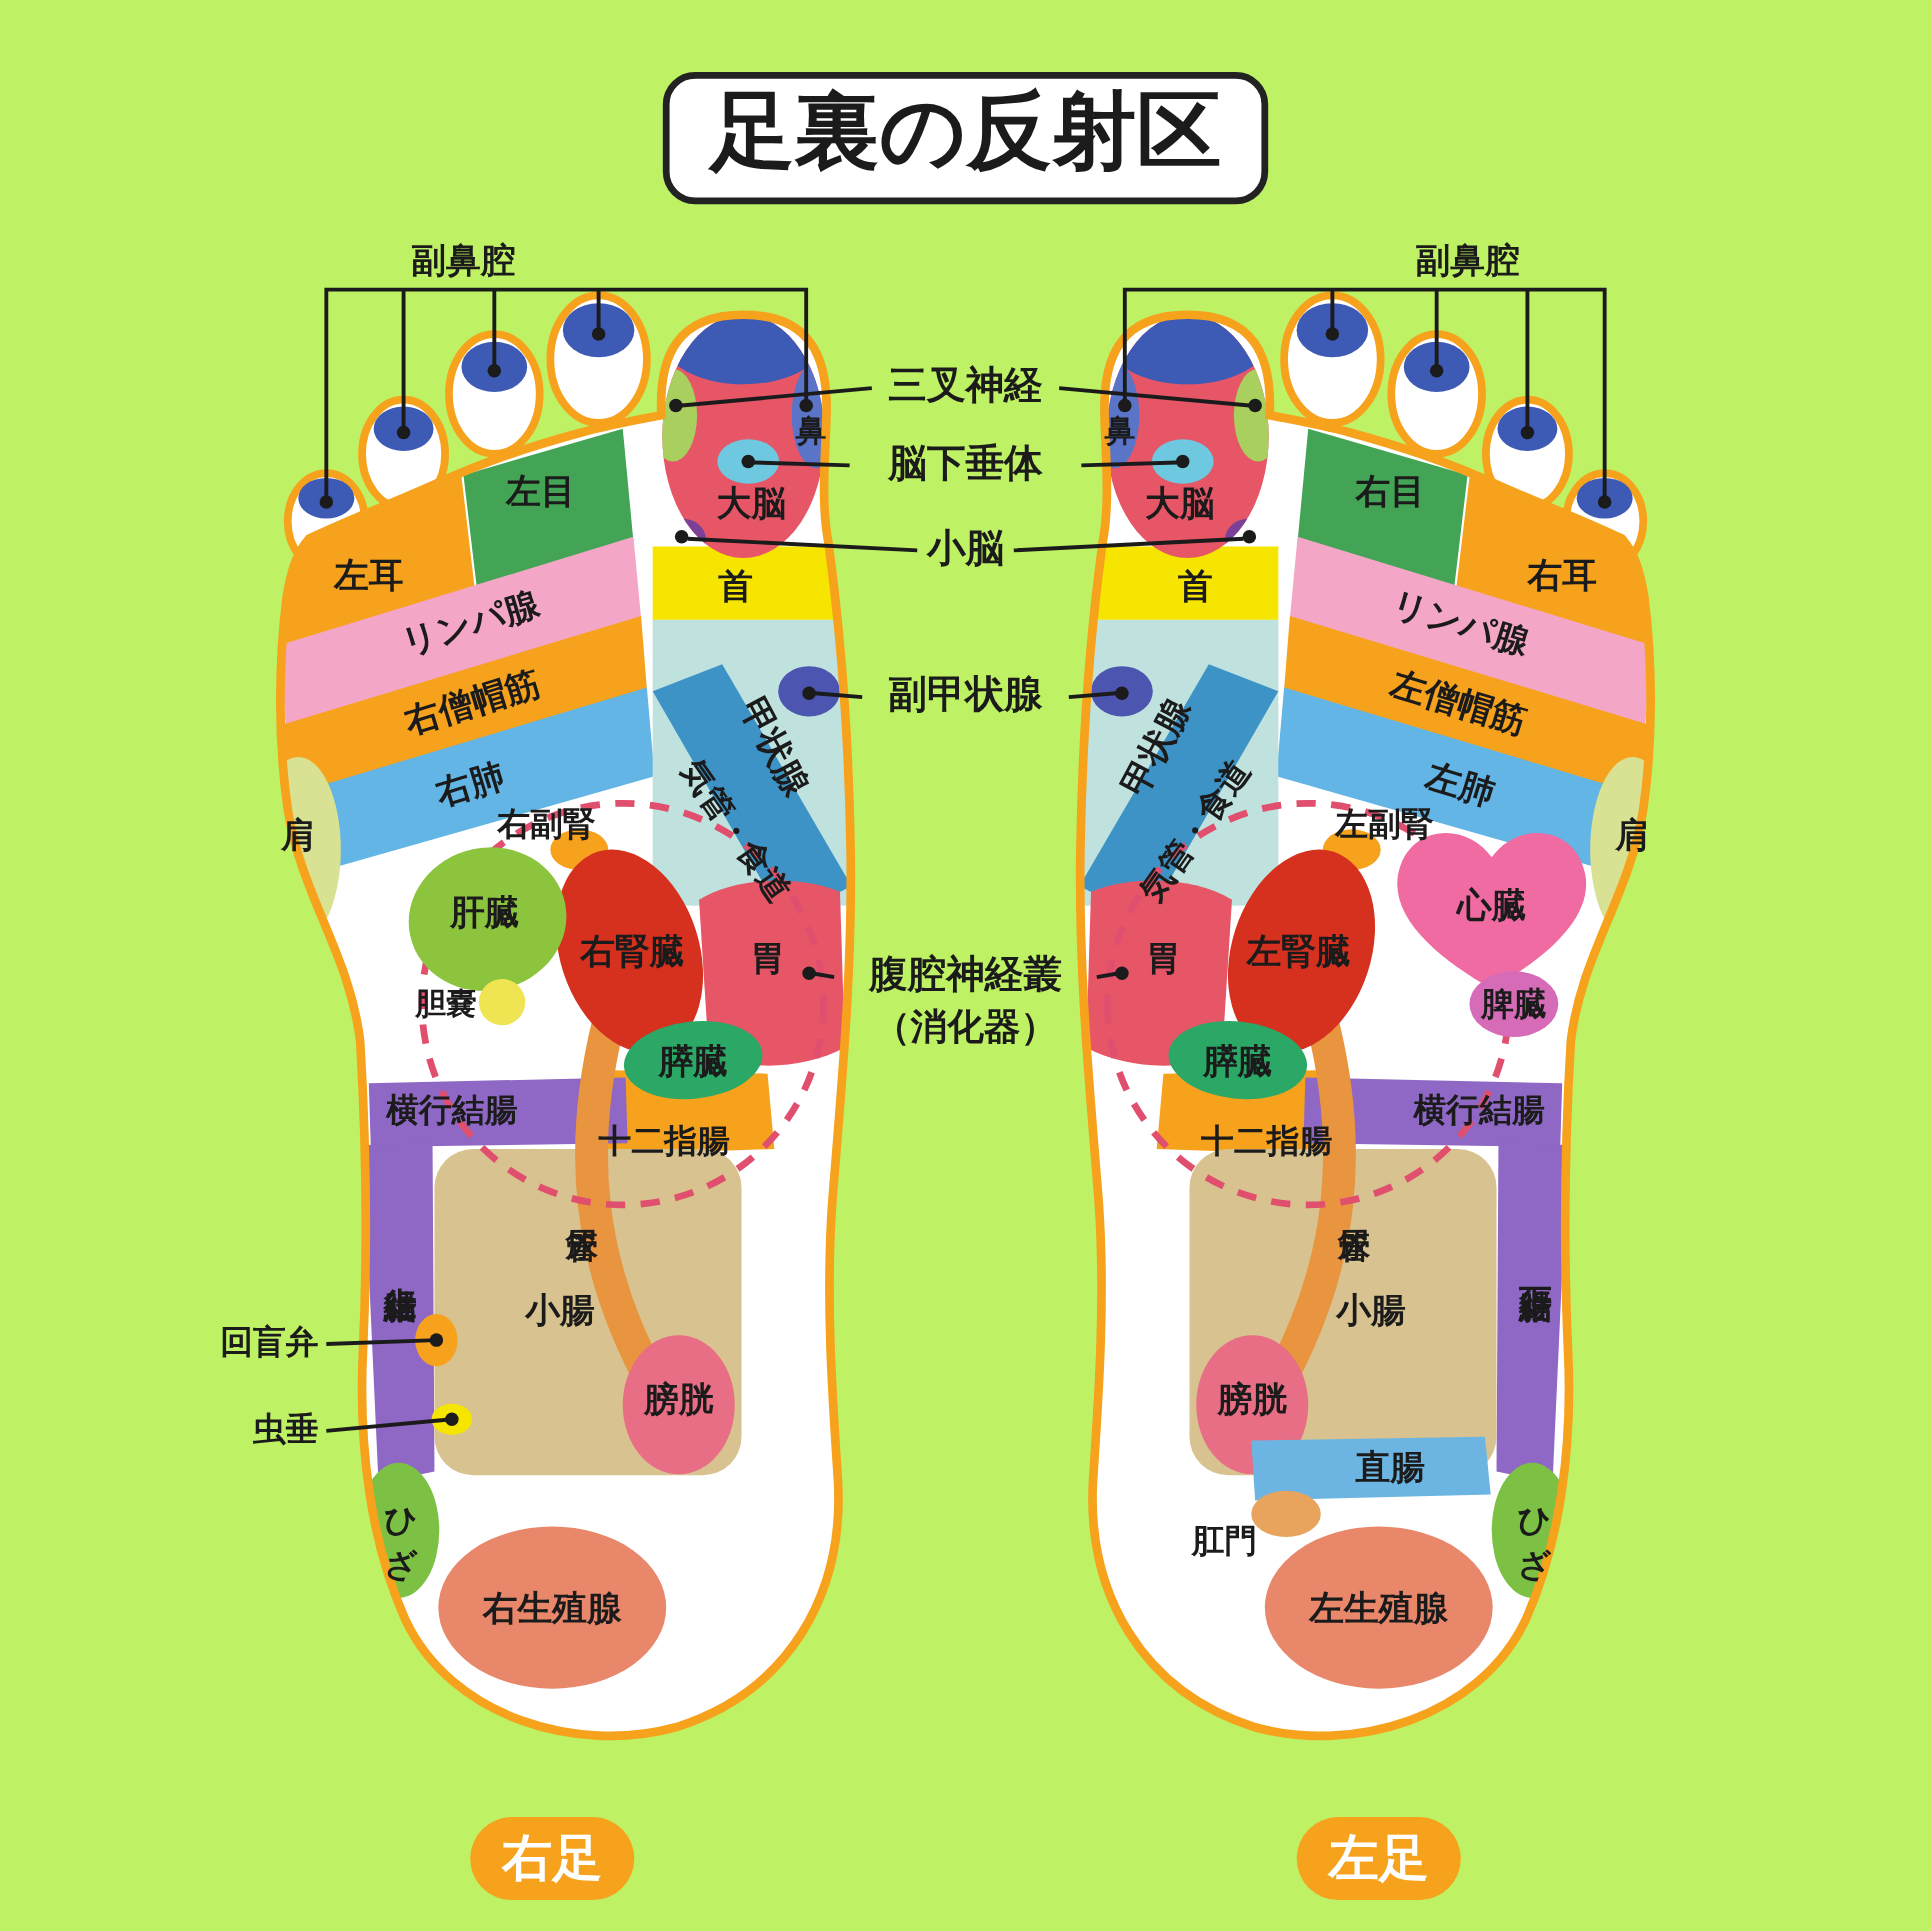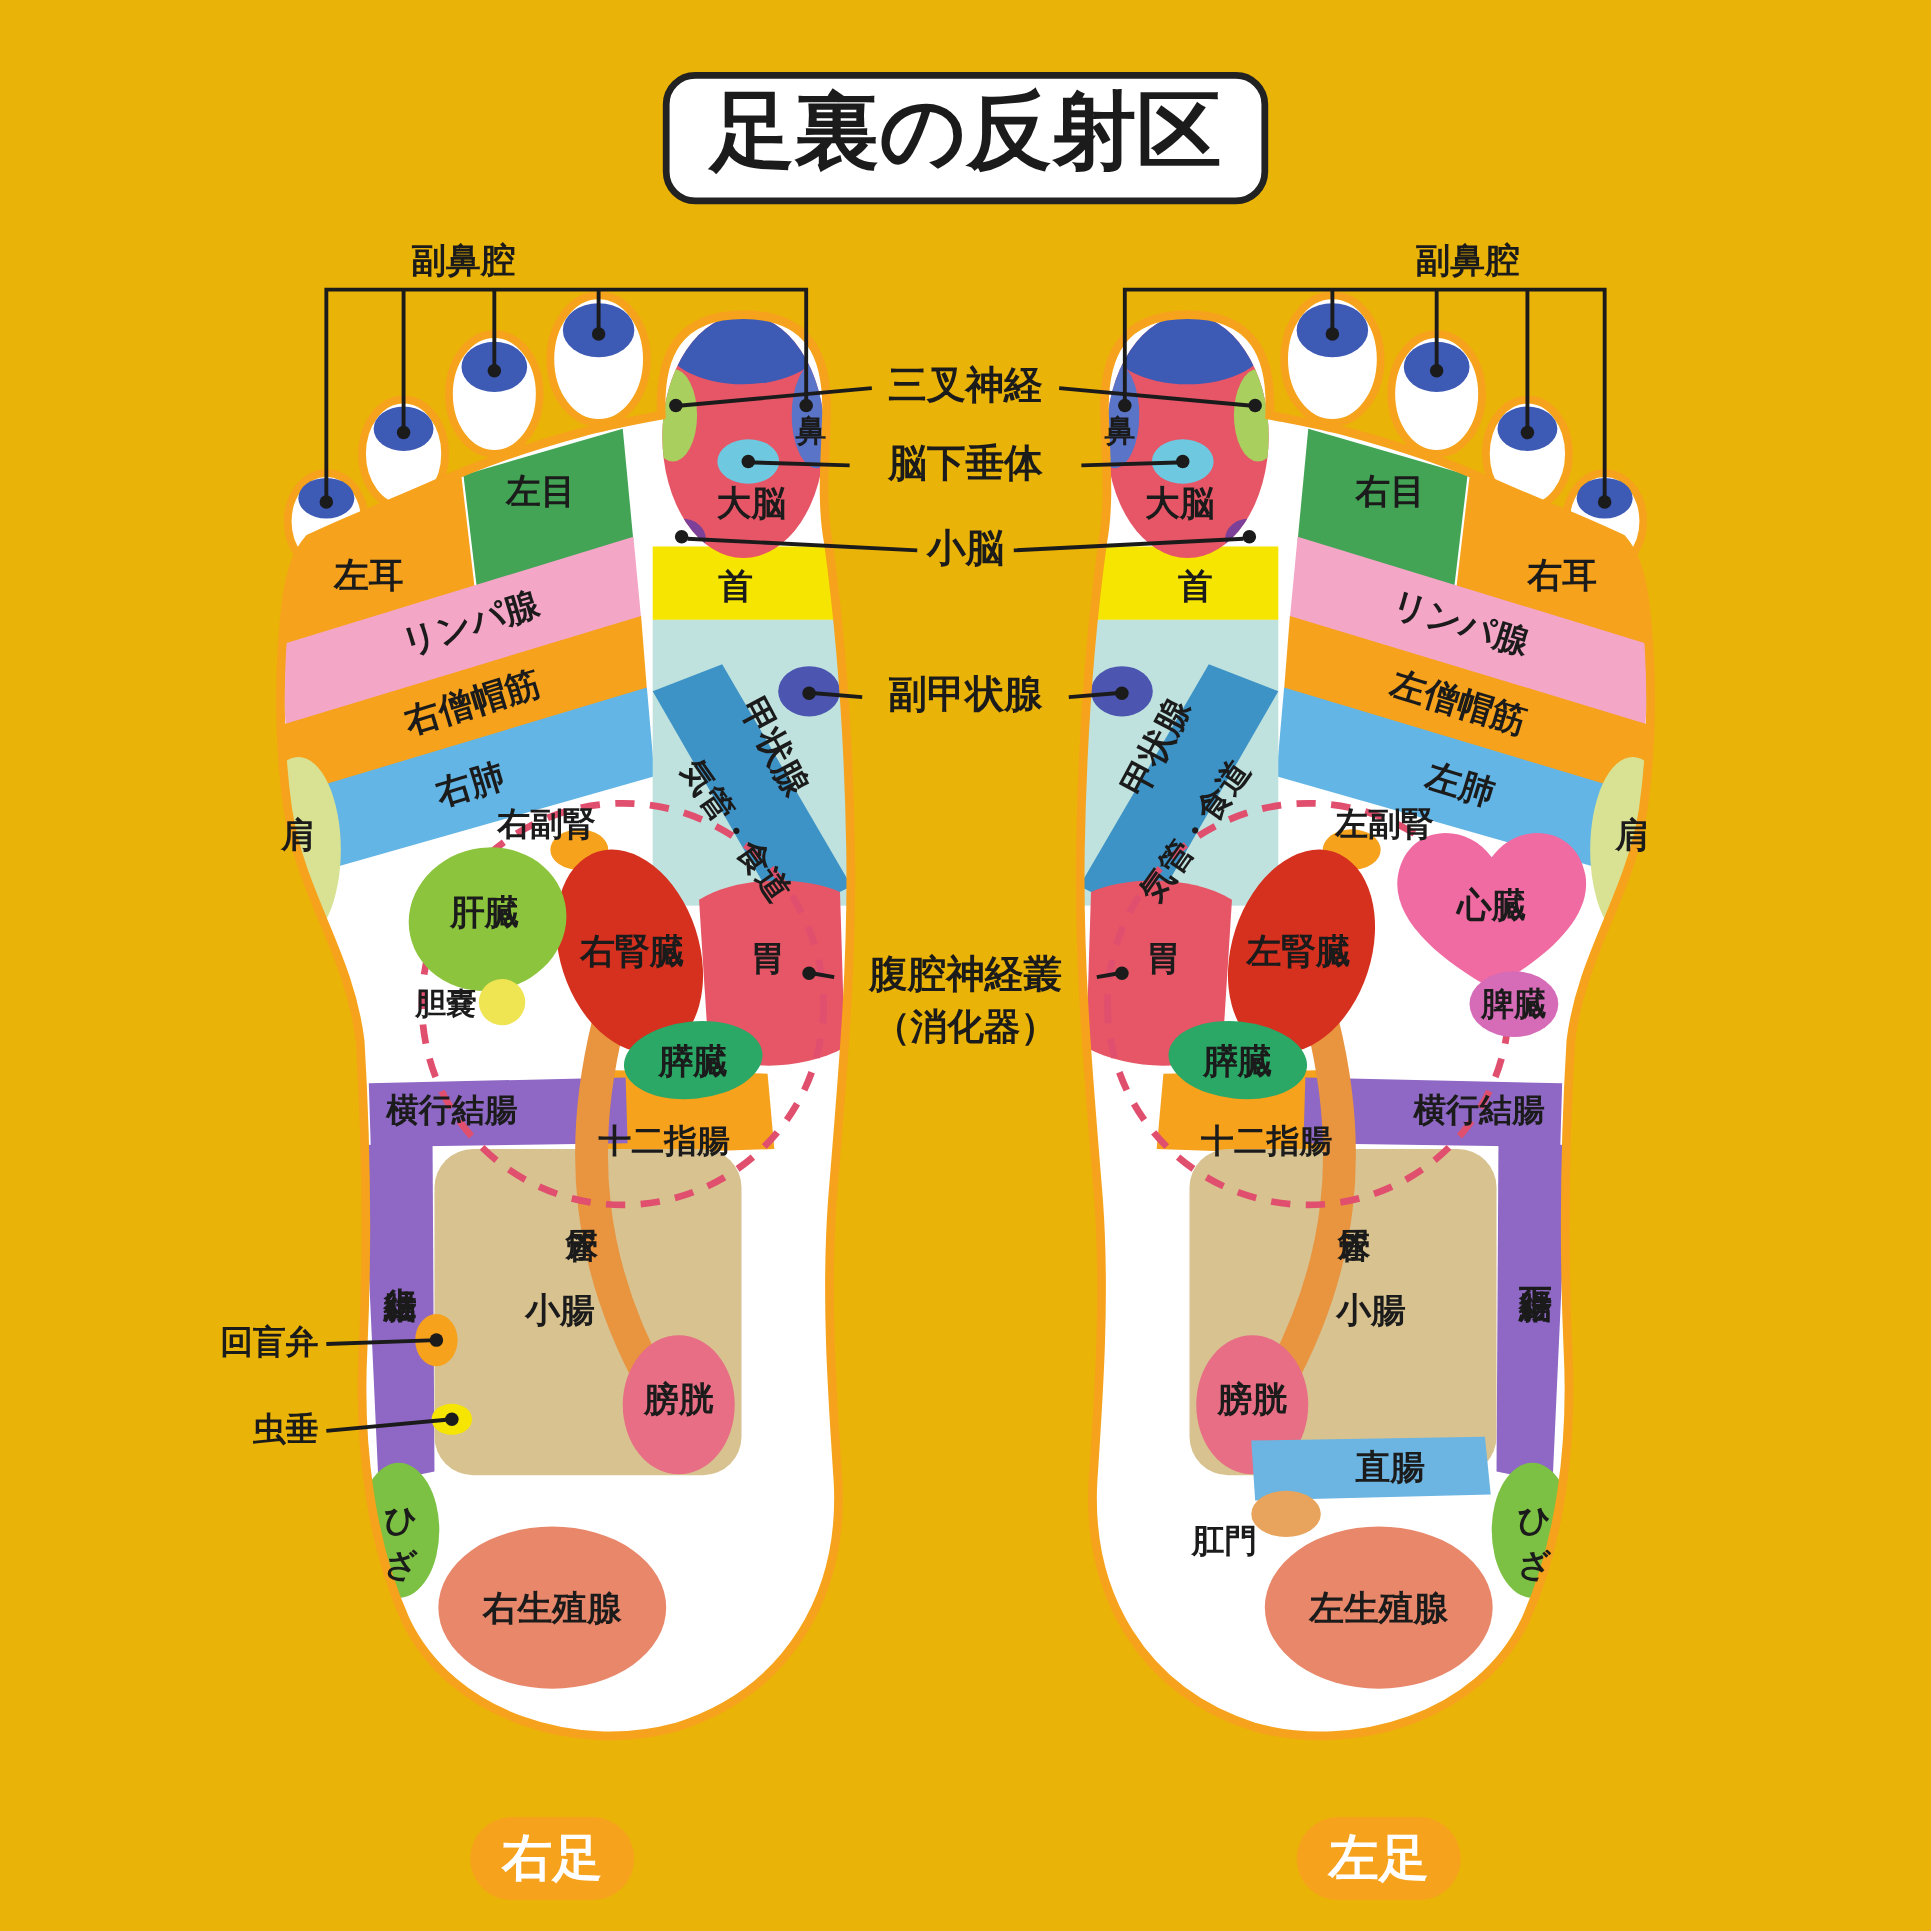--- a/index.html
+++ b/index.html
@@ -1,16 +1,16 @@
 <!DOCTYPE html>
 <html><head>
 <meta charset="utf-8">
 <style>
   html,body{margin:0;padding:0;background:#fff;}
-  .stage{width:1931px;height:1931px;position:relative;background:#eab308;}
+  .stage{width:1931px;height:1931px;position:relative;background:#bef264;}
   svg{display:block;}
   text{font-family:"Liberation Sans","DejaVu Sans",sans-serif;font-weight:700;fill:#1b1b1b;}
   .lbl{font-size:36px;}
   .lbl34{font-size:34px;}
   .lbl32{font-size:32px;}
   .ctr{font-size:40px;}
   .ctr38{font-size:38px;}
   .ttl{font-size:88px;}
   .badge-t{font-size:52px;fill:#ffffff;}
   .v{writing-mode:vertical-rl;text-orientation:upright;letter-spacing:2px;}

